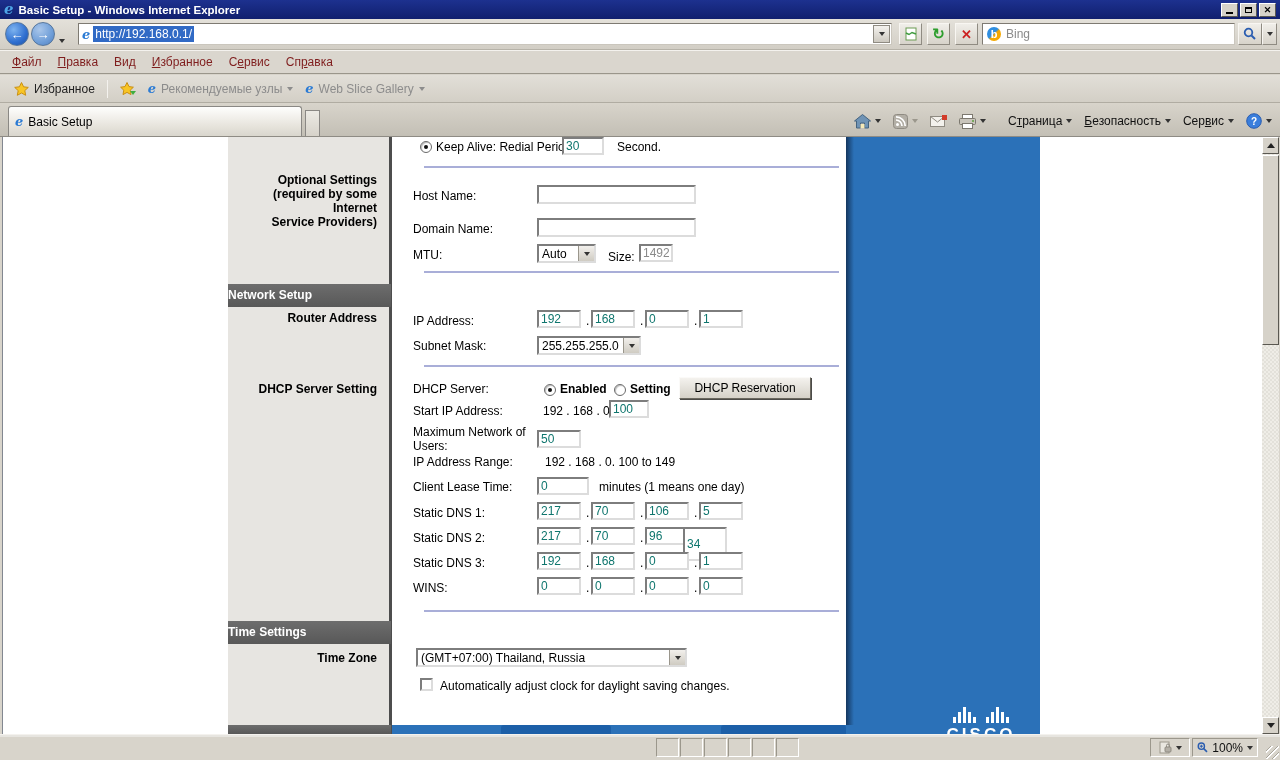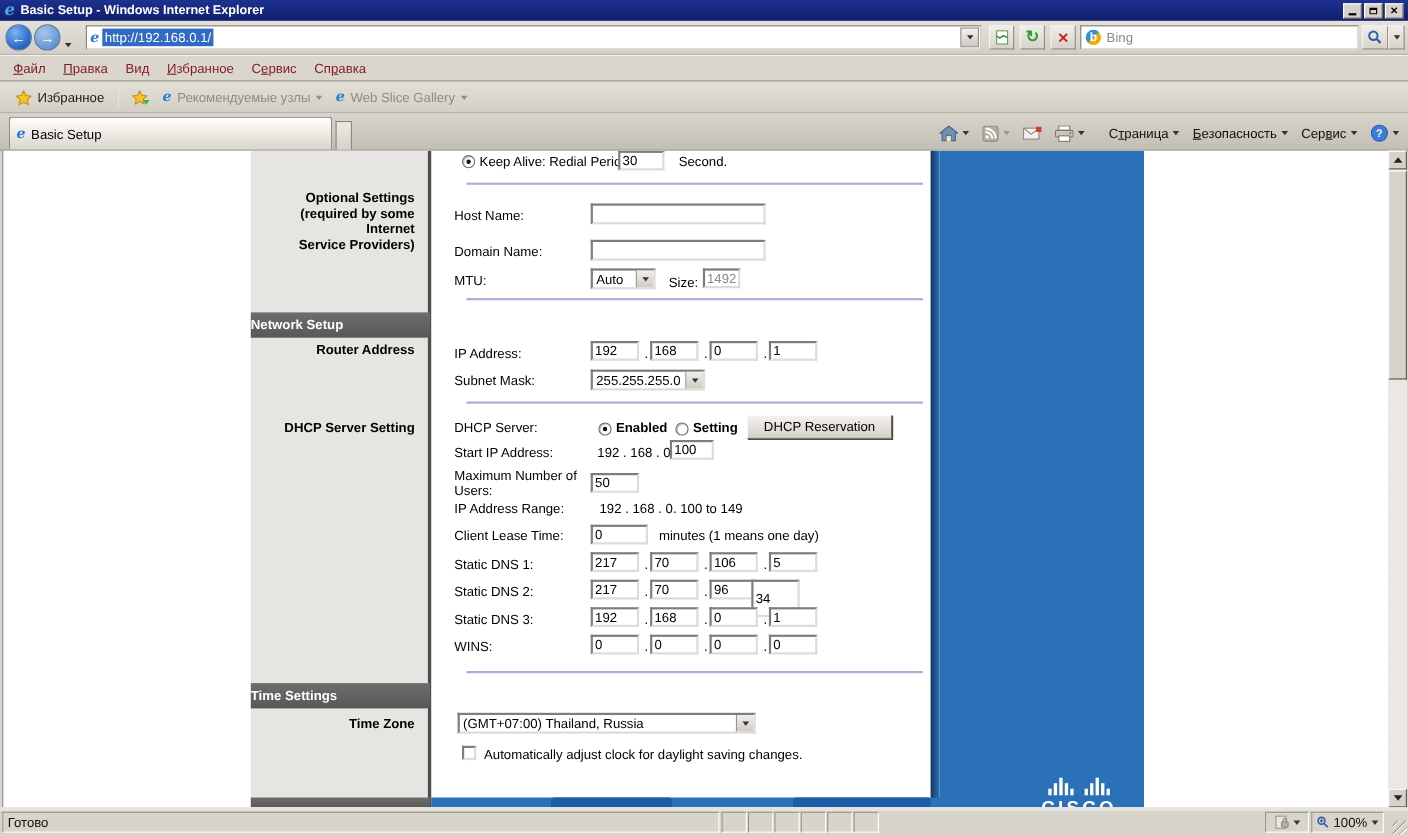--- a/index.html
+++ b/index.html
@@ -82,21 +82,21 @@
   .vp { position:absolute; }
   .sidebar { left:225px; top:0; width:163px; height:597px; background:#e7e5e1; }
   .siderule { left:386px; top:0; width:3px; height:597px; background:#4d4d4d; }
   .sechdr { left:225px; width:163px; height:23px; background:linear-gradient(#6d6d6d,#585858);
     color:#fff; font-weight:bold; text-align:left; line-height:23px; padding-right:12px; }
   .sidelabel { width:161px; left:225px; text-align:right; padding-right:12px; font-weight:bold; color:#000; line-height:14px; white-space:pre-line; }
   .flabel { color:#000; white-space:pre-line; }
   .divider { left:421px; width:415px; height:2px; background:#a9aed8; }
 
   .tin { position:absolute; background:#fff; border:2px solid; border-color:#7d7d7d #dcdcdc #dcdcdc #7d7d7d;
-    font-family:"Liberation Sans", sans-serif; font-size:12px; padding:0 2px; color:#000000; }
+    font-family:"Liberation Sans", sans-serif; font-size:12px; padding:0 2px; color:#0f766e; }
   .tin:disabled, .tin.dim { color:#8a8a8a; }
   .sel { position:absolute; height:19px; background:#fff; border:2px solid; border-color:#7d7d7d #dcdcdc #dcdcdc #7d7d7d; display:flex; align-items:center; }
   .sel .val { flex:1; padding:0 3px; white-space:nowrap; overflow:hidden; }
   .sel .btn { width:16px; height:100%; background:linear-gradient(#f2f0ec,#cfcbc2); border-left:1px solid #9a968c;
     display:flex; align-items:center; justify-content:center; }
   .radio { position:absolute; width:12px; height:12px; border-radius:50%; background:#fff;
     border:1px solid #6a6a6a; box-shadow:inset 1px 1px 1px #bcbcbc; }
   .radio.checked::after { content:""; position:absolute; left:3px; top:3px; width:4px; height:4px; border-radius:50%; background:#111; }
   .chk { position:absolute; width:13px; height:13px; background:#fff; border:2px solid; border-color:#7d7d7d #dcdcdc #dcdcdc #7d7d7d; }
   .pbtn { position:absolute; background:linear-gradient(#f4f2ee,#d5d1c8); border:1px solid; border-color:#fbfaf8 #6b685f #6b685f #fbfaf8;
@@ -345,21 +345,21 @@
     <span class="radio checked" style="left:541px; top:247px"></span>
     <span class="vp flabel bold" style="left:557px; top:245px">Enabled</span>
     <span class="radio" style="left:611px; top:247px"></span>
     <span class="vp flabel bold" style="left:627px; top:245px">Setting</span>
     <div class="pbtn" style="left:676px; top:240px; width:132px; height:22px; line-height:20px">DHCP Reservation</div>
 
     <span class="vp flabel" style="left:410px; top:267px">Start IP  Address:</span>
     <span class="vp flabel" style="left:540px; top:267px">192 . 168 . 0.</span>
     <input class="tin" style="left: 606px; top: 263px; width: 40px; height: 18px;" value="100">
 
-    <span class="vp flabel" style="left:410px; top:288px; width:118px">Maximum Number of
+    <span class="vp flabel" style="left:410px; top:288px; width:118px">Maximum Network of
 Users:</span>
     <input class="tin" style="left: 534px; top: 293px; width: 44px; height: 18px;" value="50">
 
     <span class="vp flabel" style="left:410px; top:318px">IP Address Range:</span>
     <span class="vp flabel" style="left:542px; top:318px">192 . 168 . 0. 100 to 149</span>
 
     <span class="vp flabel" style="left:410px; top:343px">Client Lease Time:</span>
     <input class="tin" style="left: 534px; top: 340px; width: 52px; height: 18px;" value="0">
     <span class="vp flabel" style="left:596px; top:343px">minutes (1 means one day)</span>
 
@@ -437,23 +437,20 @@
     <div class="sbtn" style="top:0">
         <span class="tri-up"></span>
       </div>
     <div class="sthumb"></div>
     <div class="sbtn" style="bottom:0">
         <span class="tri-dn"></span>
       </div>
   </div>
 
   <div class="statusbar">
-    <div class="scell" style="left:2px; width:652px">
-      <span>Готово</span>
-    </div>
     <div class="scell" style="left:656px; width:23px"></div>
     <div class="scell" style="left:680px; width:23px"></div>
     <div class="scell" style="left:704px; width:23px"></div>
     <div class="scell" style="left:728px; width:23px"></div>
     <div class="scell" style="left:752px; width:23px"></div>
     <div class="scell" style="left:776px; width:23px"></div>
     <div class="scell" style="left:1150px; width:40px; gap:4px; justify-content:center">
       <svg width="13" height="13" viewBox="0 0 13 13">
         <rect x="1" y="1" width="9" height="11" fill="#e9e7e0" stroke="#9b978c"></rect>
         <rect x="6" y="6" width="6" height="5" rx="1" fill="#b3afa6" stroke="#8f8b82"></rect>

